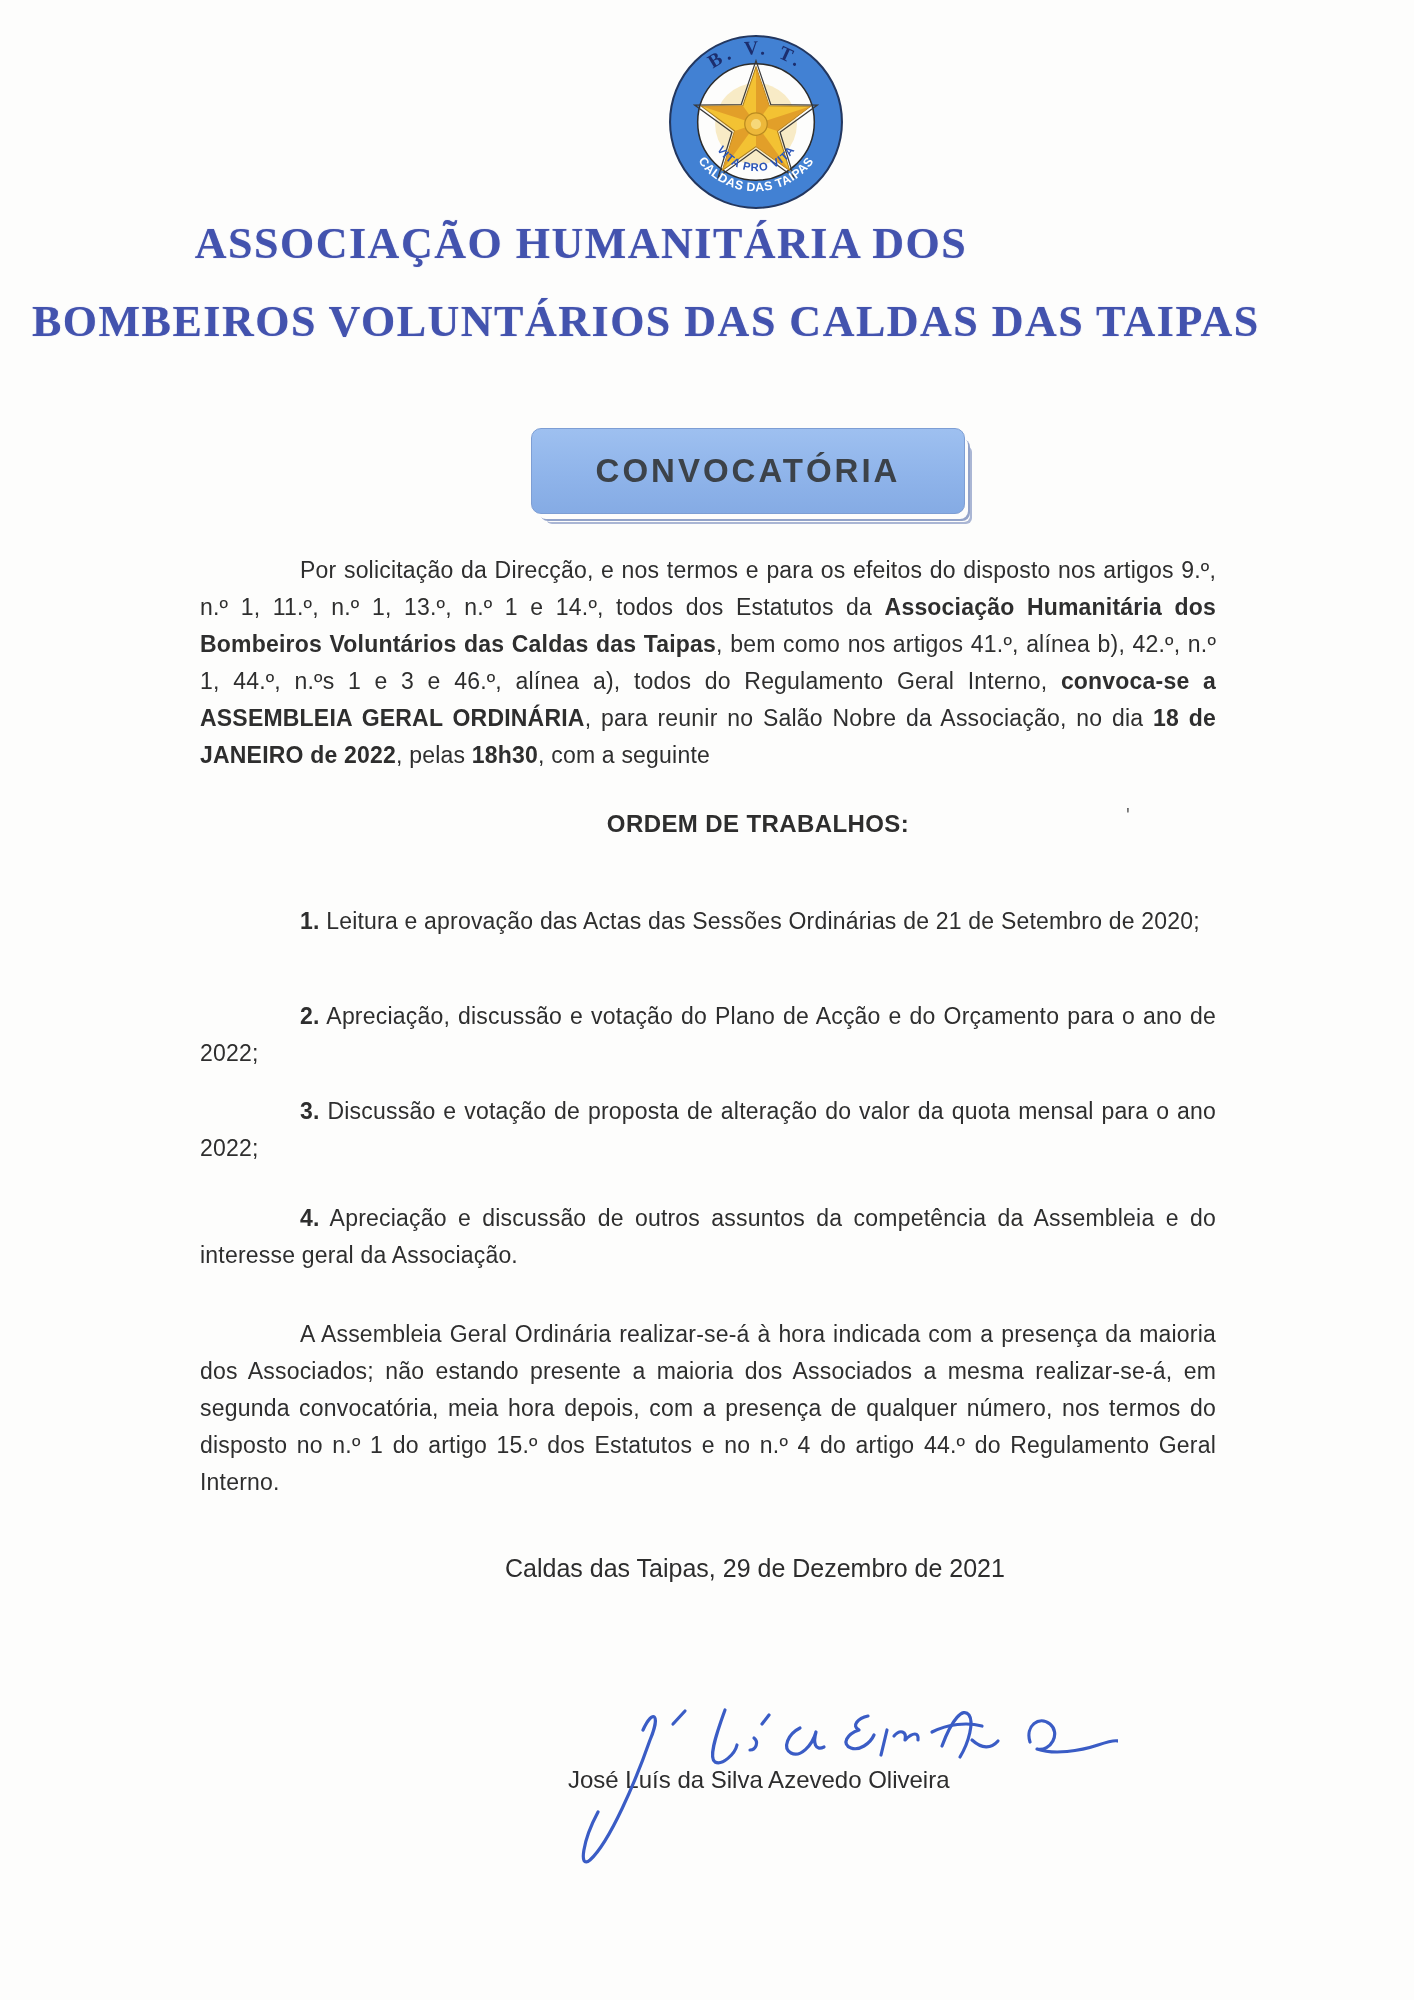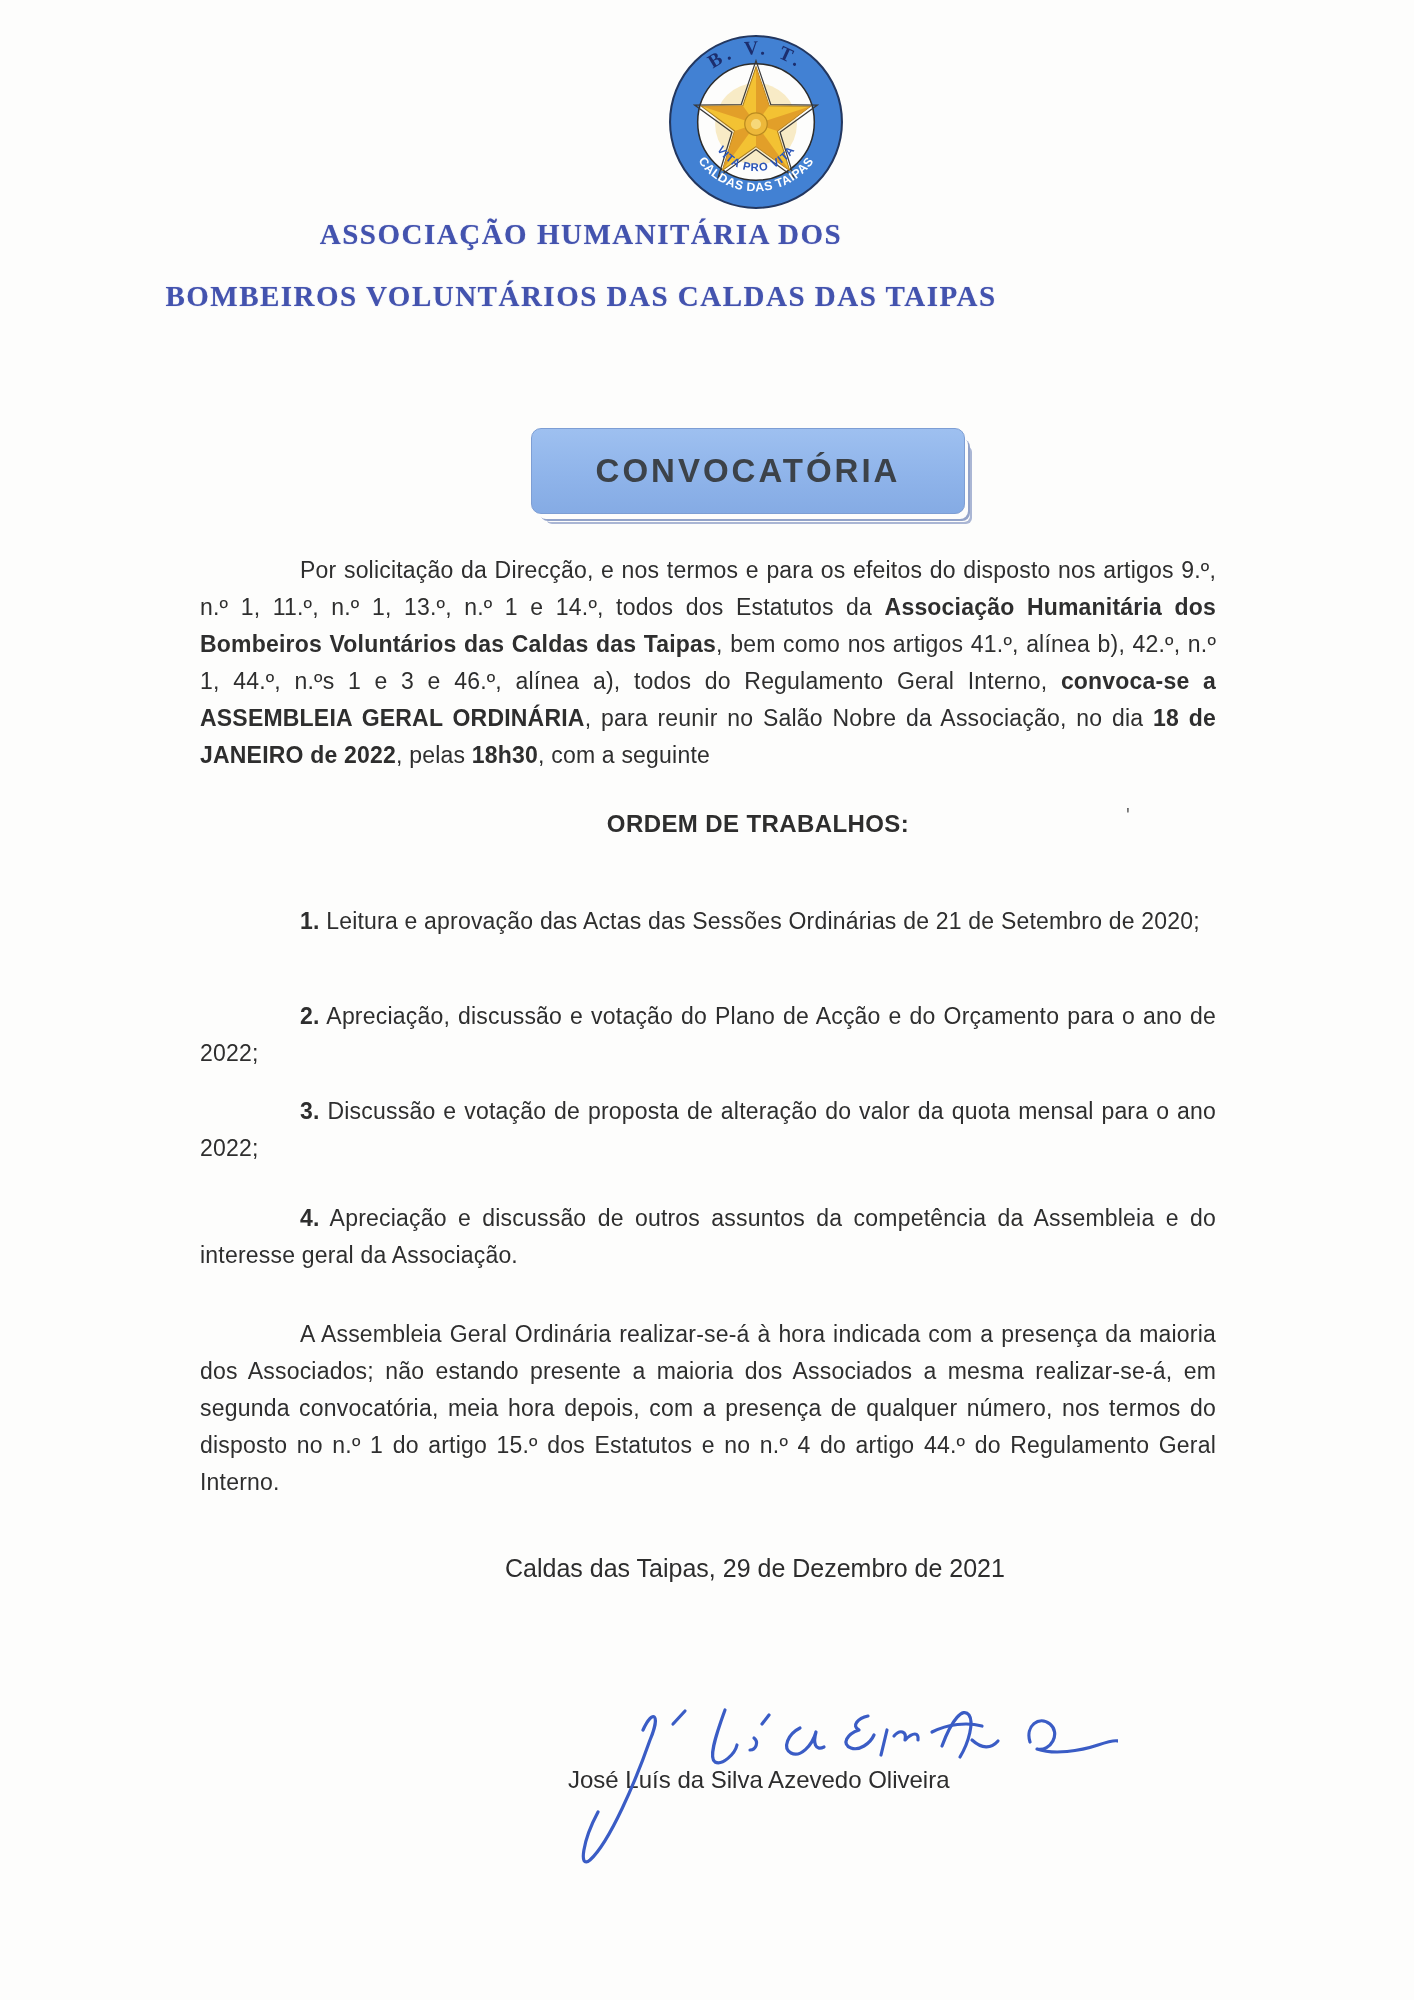--- a/index.html
+++ b/index.html
@@ -12,27 +12,27 @@
     color:#2d2d2d;
     overflow:hidden;
   }
   .abs{position:absolute;}
   
   .emblem{left:668px;top:34px;width:176px;height:176px;}
   
   .doc-title{
     left:0;width:1162px;text-align:center;
     font-family:"Liberation Serif","DejaVu Serif",serif;
-    font-weight:bold;font-size:29px;letter-spacing:1.5px;
+    font-weight:bold;font-size:44px;letter-spacing:1.5px;
     color:#4353ae;
     text-shadow:0 0 1px rgba(80,90,190,.55);
     white-space:nowrap;
   }
   .title-l1{top:218px;}
-  .title-l2{top:280px;}
+  .title-l2{top:296px;margin-left:32px;}
   
   .banner{
     left:531px;top:384px;width:432px;height:84px;
     background:linear-gradient(180deg,#9ec0f0 0%,#8fb4ea 55%,#85abe4 100%);
     border:1px solid #7d9ed4;
     border-radius:10px;
     display:flex;align-items:center;justify-content:center;
     font-size:33px;font-weight:bold;letter-spacing:3px;
     color:#3c4249;
     box-shadow:

